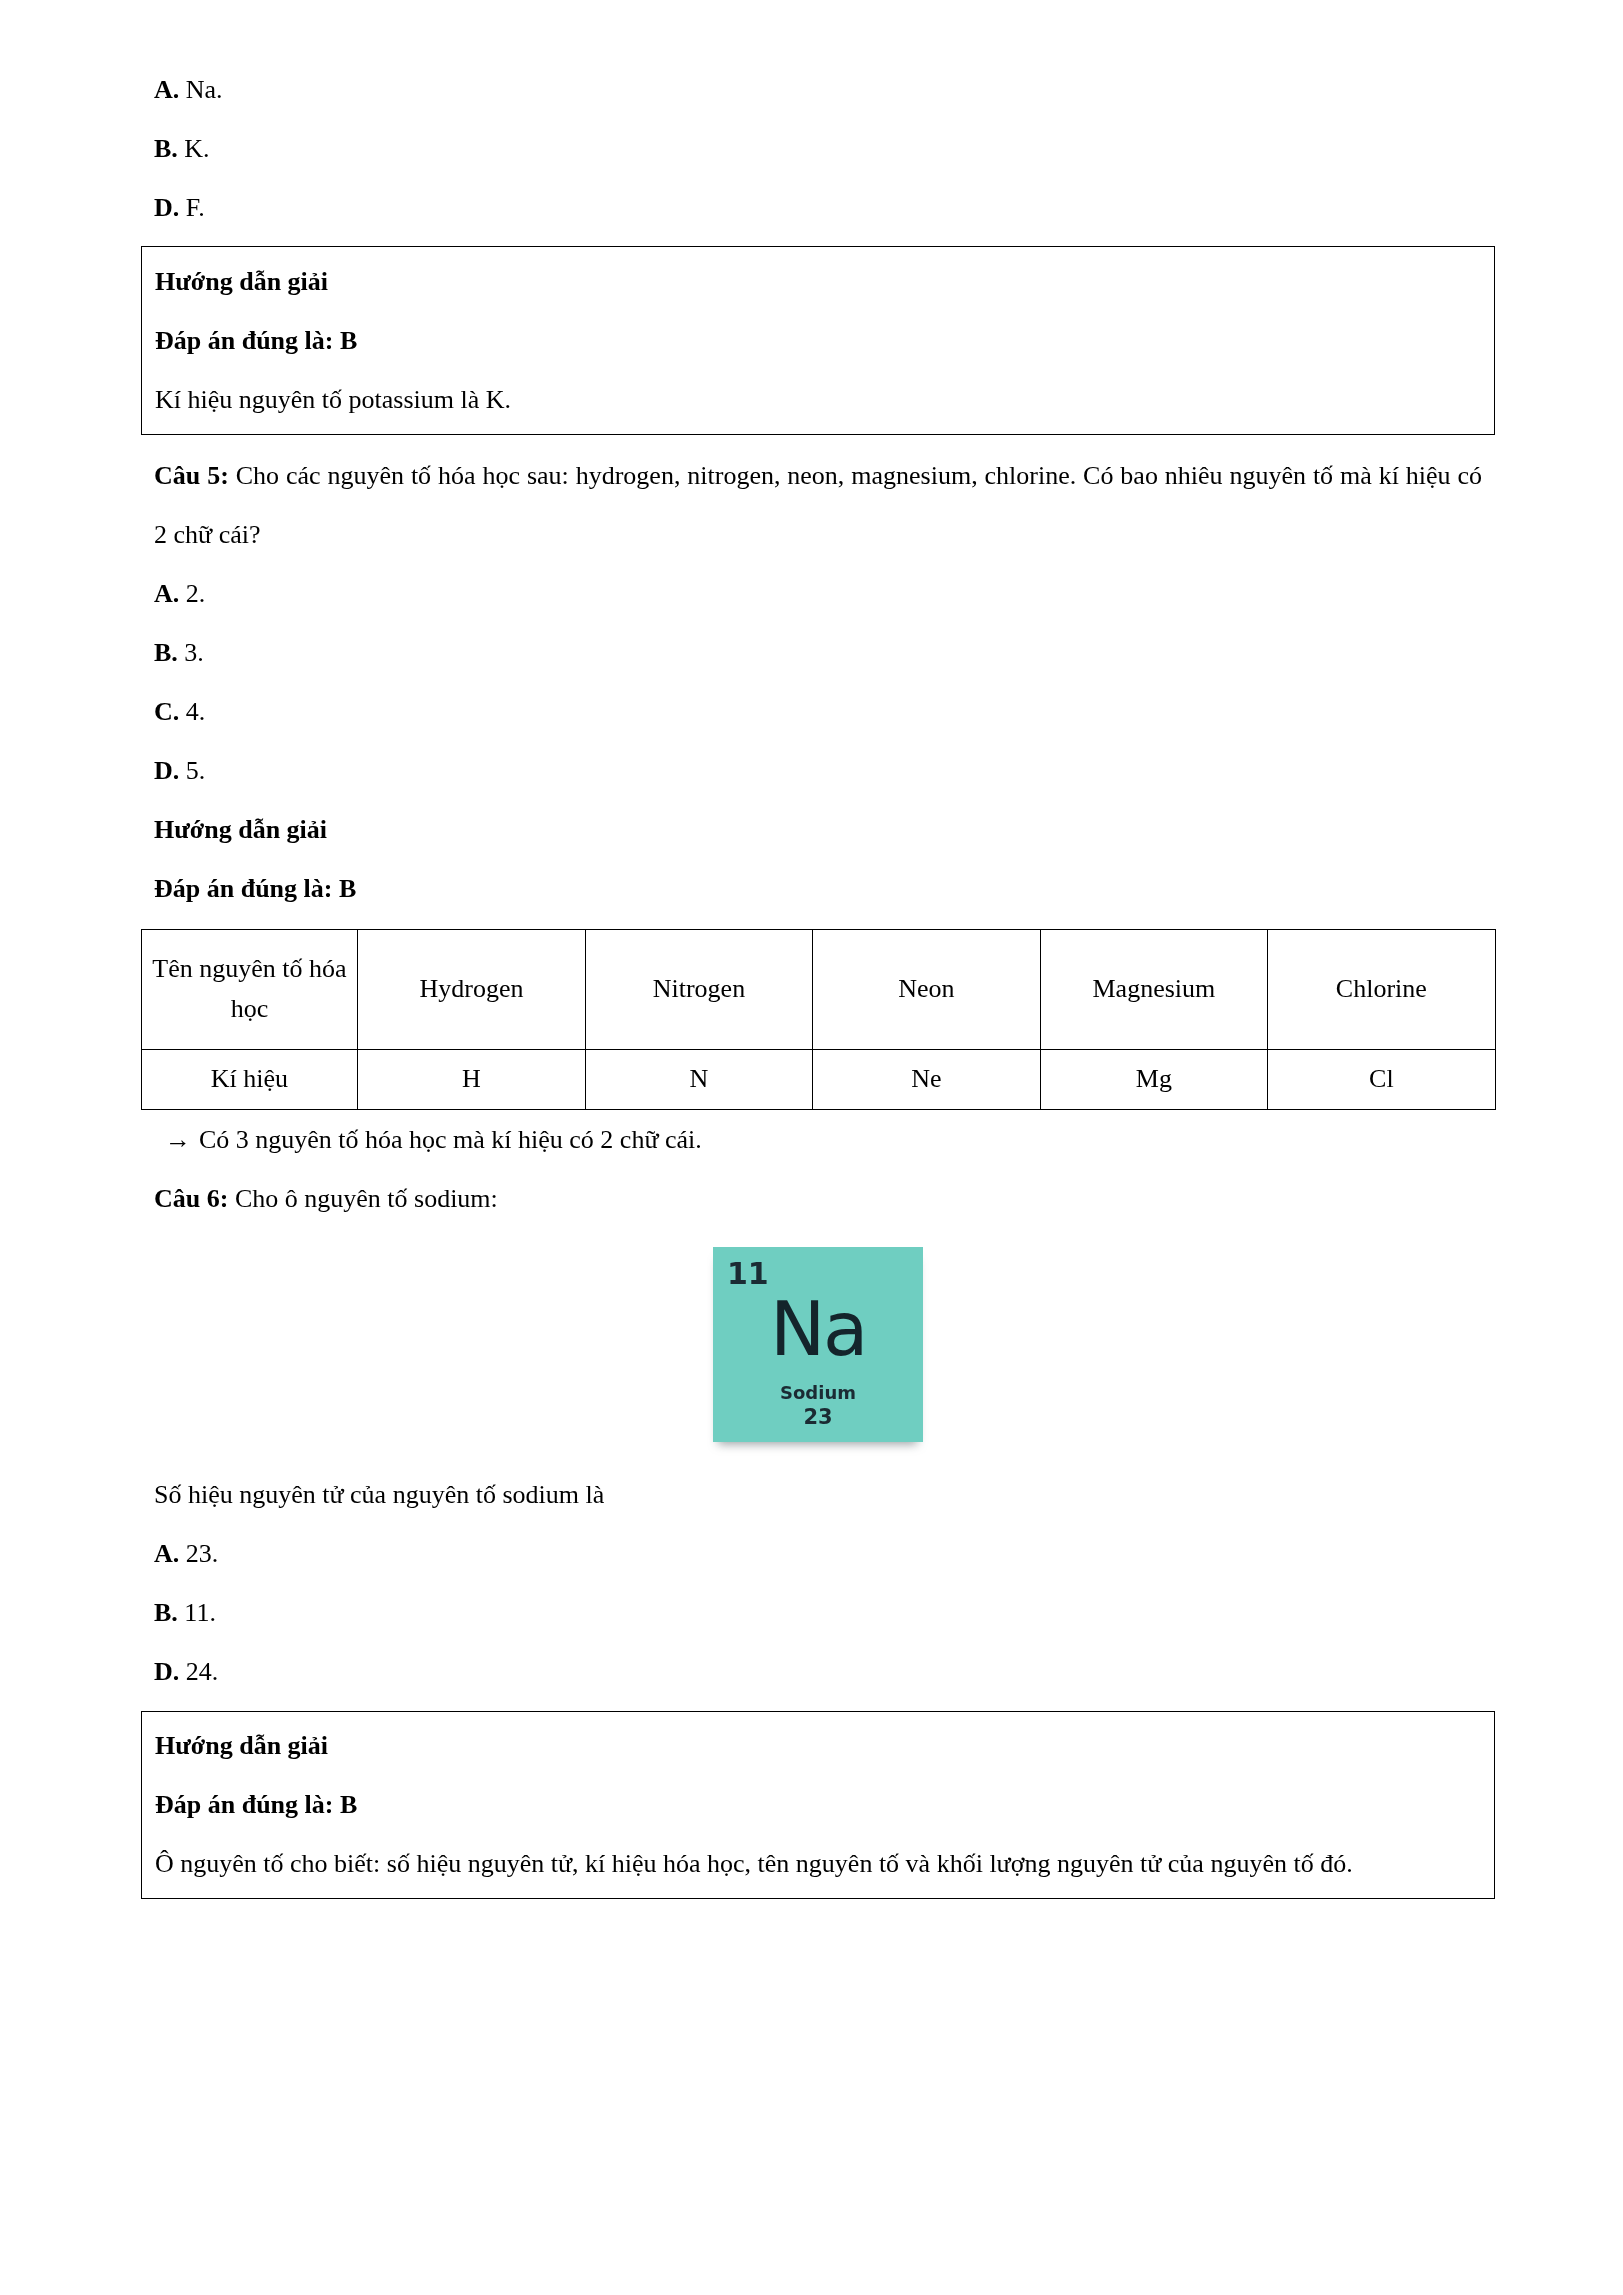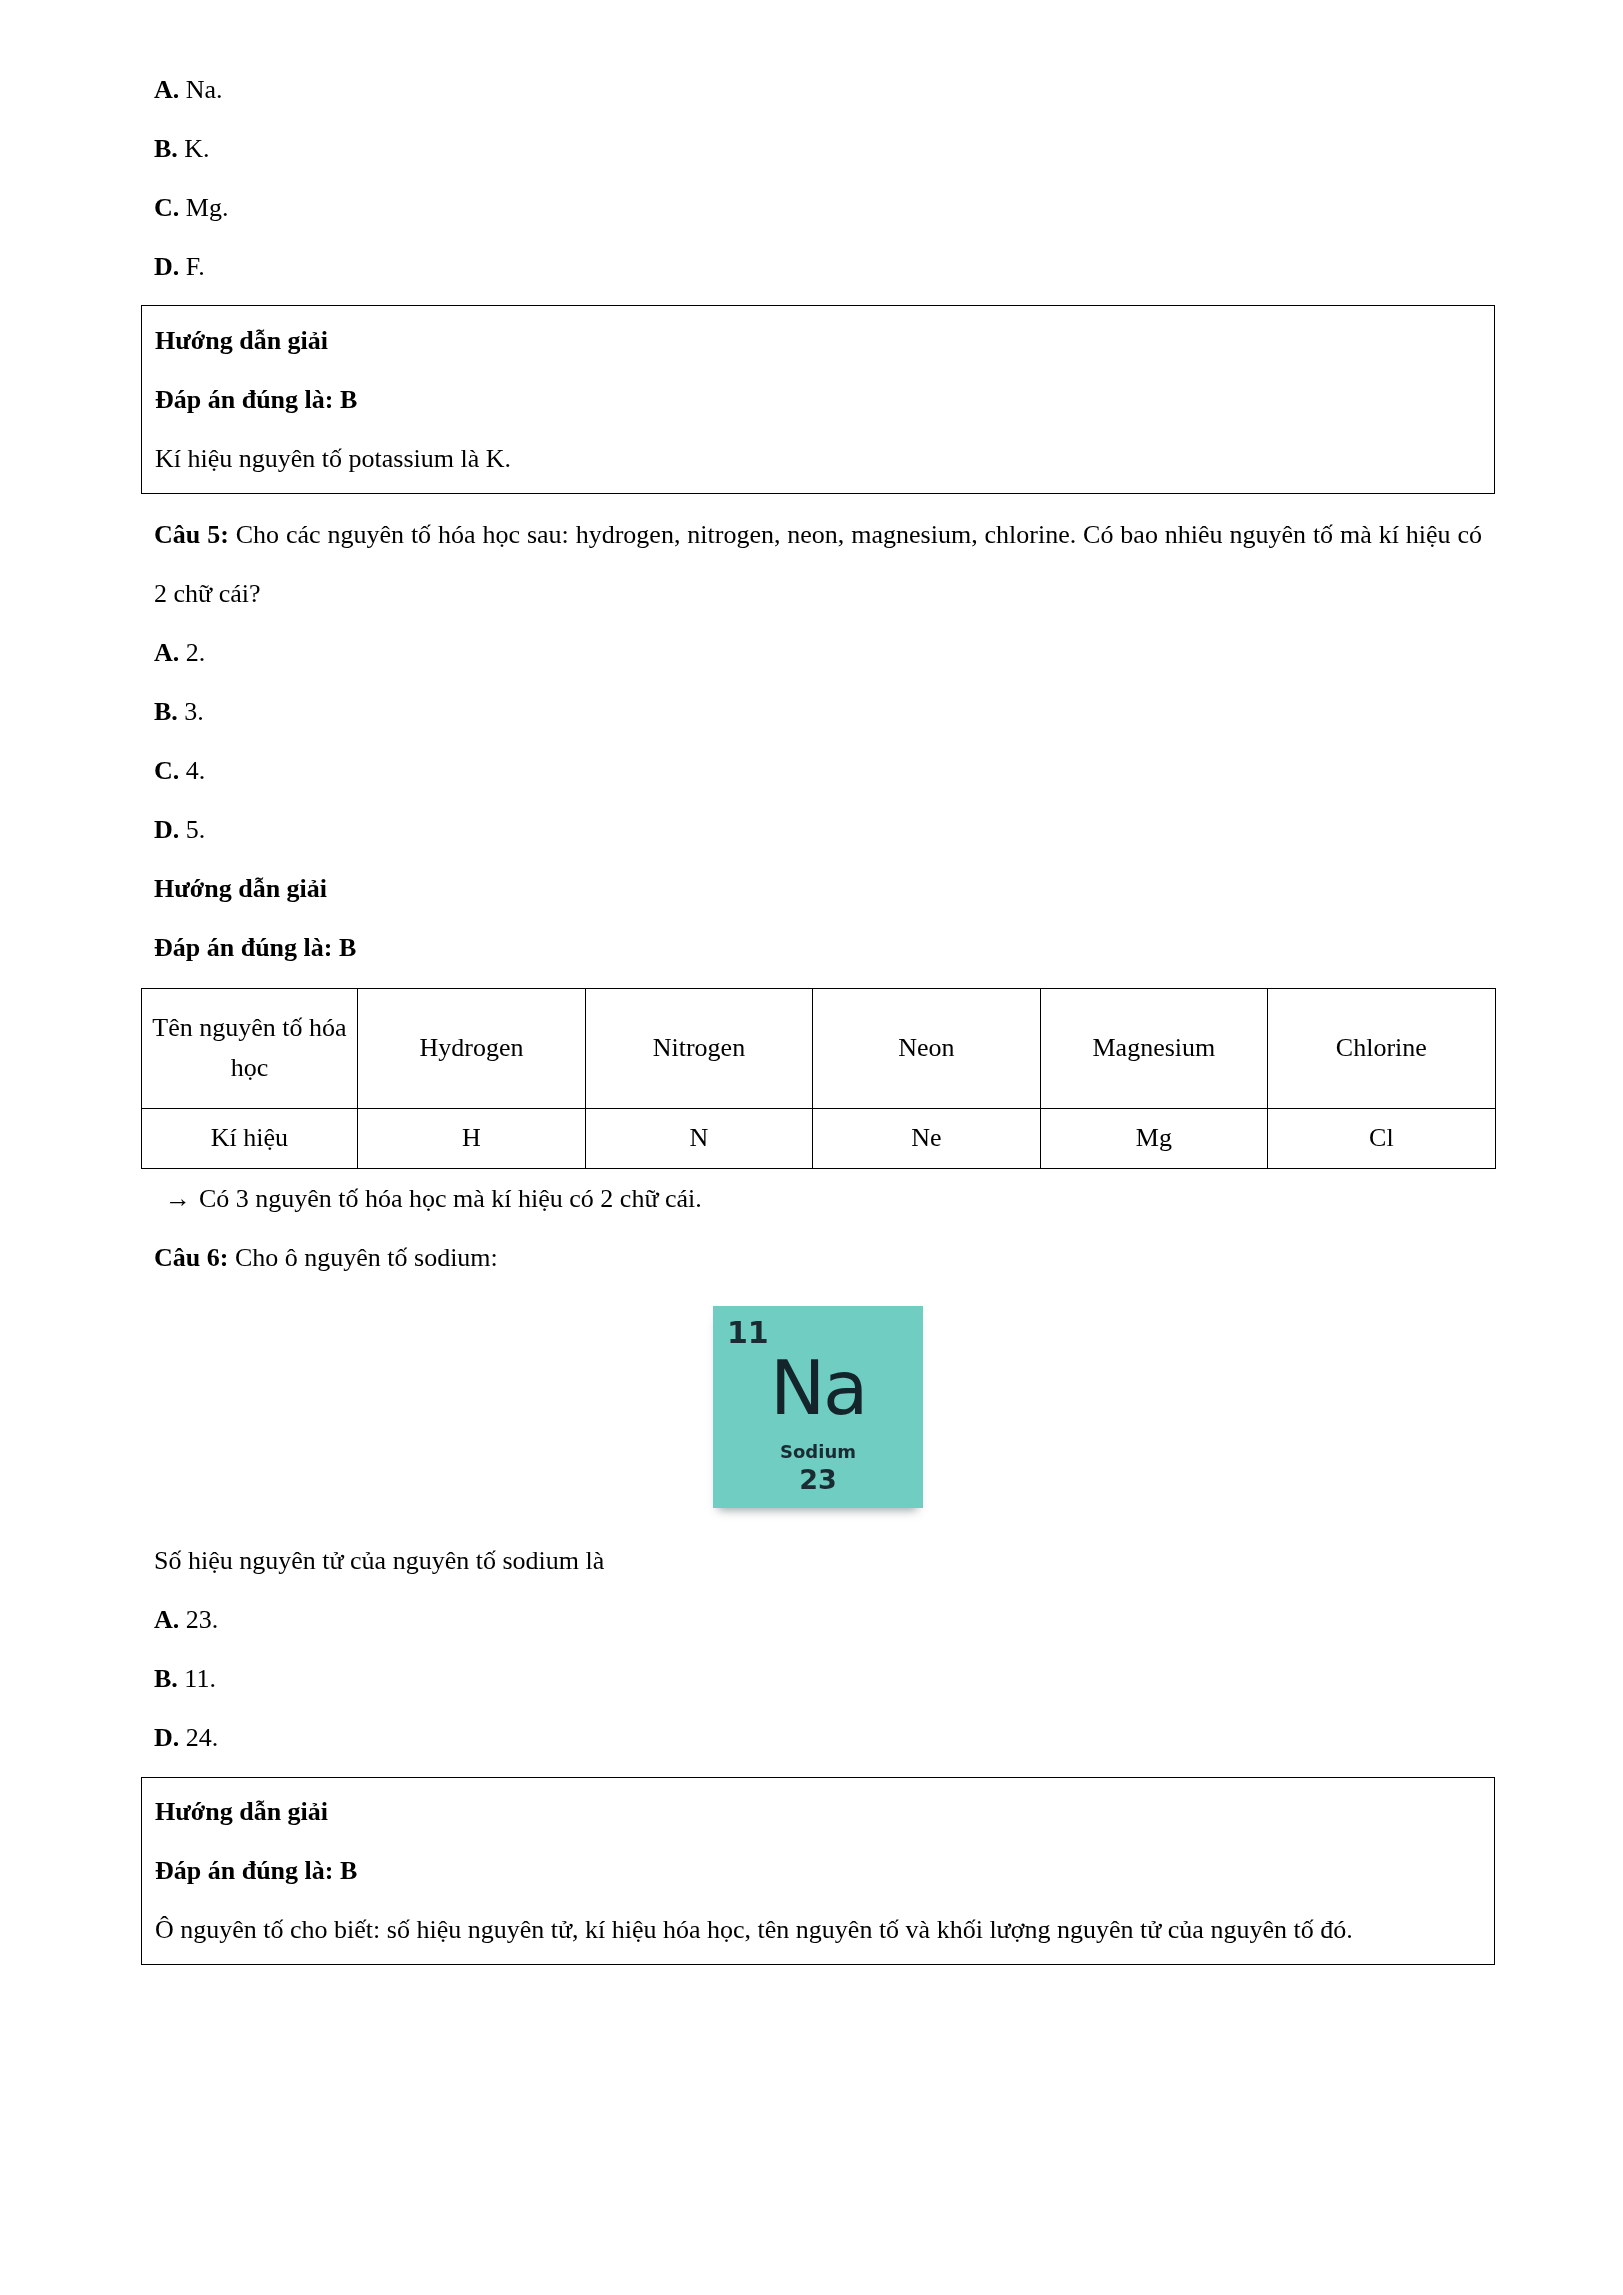--- a/index.html
+++ b/index.html
@@ -73,33 +73,32 @@
     letter-spacing: -2.4px;
     color: #14242B;
   }
   .el-name {
     font-weight: bold;
     font-size: 18px;
     margin-top: 14px;
   }
   .el-mass {
     font-weight: bold;
-    font-size: 27px;
+    font-size: 21px;
     margin-top: 1.6px;
     padding-bottom: 1.6px;
   }
 </style>
 </head>
 <body>
 
 <div class="page">
 
   <p class="option"><b>A.</b> <span>Na.</span></p>
   <p class="option"><b>B.</b> <span>K.</span></p>
-  <p class="option"><b>C.</b> <span>Mg.</span></p>
   <p class="option"><b>D.</b> <span>F.</span></p>
 
   <div class="solution-box">
     <p class="line bold">Hướng dẫn giải</p>
     <p class="line bold">Đáp án đúng là: B</p>
     <p class="line">Kí hiệu nguyên tố potassium là K.</p>
   </div>
 
   <p class="para justify"><b>Câu 5:</b> <span>Cho các nguyên tố hóa học sau: hydrogen, nitrogen, neon, magnesium, chlorine. Có bao nhiêu nguyên tố mà kí hiệu có 2 chữ cái?</span></p>
 

